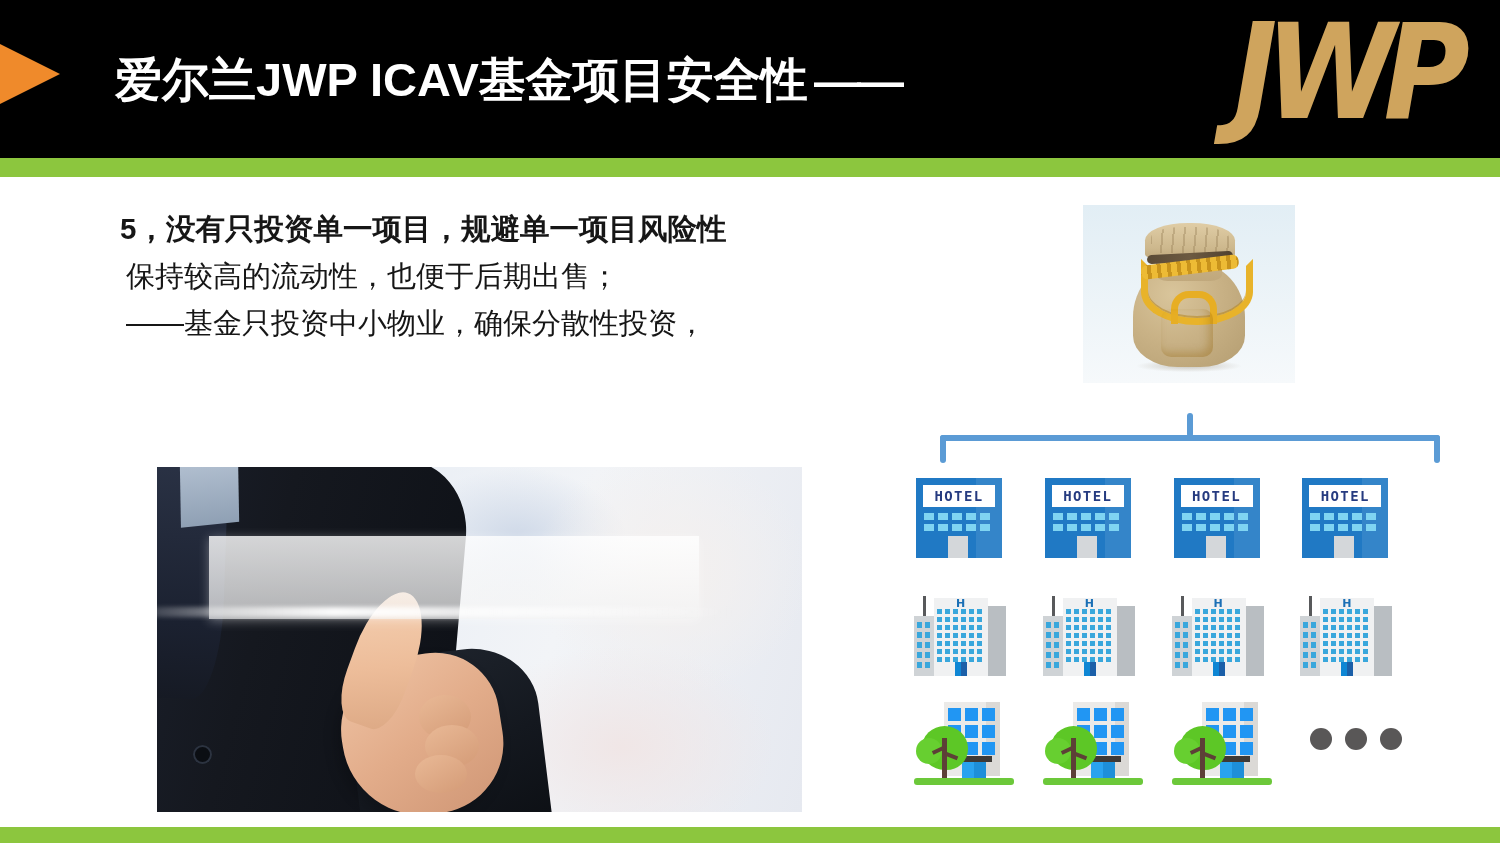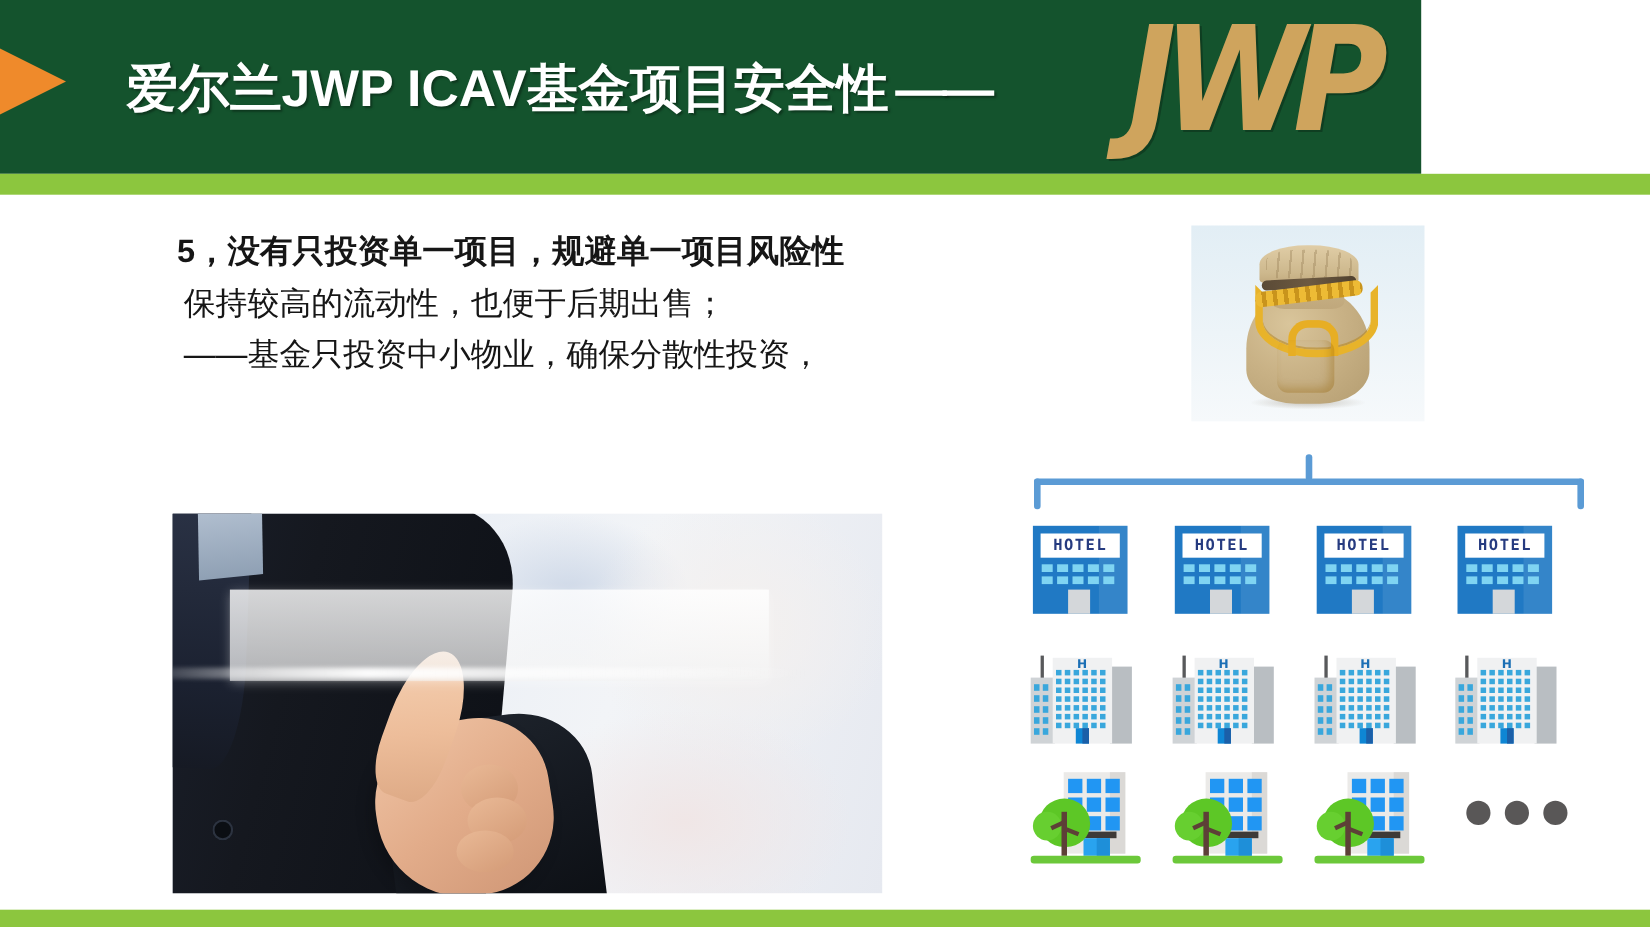--- a/index.html
+++ b/index.html
@@ -8,22 +8,22 @@
     width:1500px;height:843px;
     background:#ffffff;
     font-family:"Liberation Sans","DejaVu Sans",sans-serif;
     overflow:hidden;
     position:relative;
   }
   .slide{position:relative;width:1500px;height:843px;background:#fff;overflow:hidden;}
 
   
   .header{
-    position:absolute;left:0;top:0;width:1292px;height:158px;
-    background:#14532d;
+    position:absolute;left:0;top:0;width:1500px;height:158px;
+    background:#000000;
     overflow:hidden;
   }
   .header-arrow{
     position:absolute;left:-60px;top:14px;
     width:0;height:0;
     border-top:60px solid transparent;
     border-bottom:60px solid transparent;
     border-left:120px solid #ef8a2b;
   }
   .header-title{
@@ -59,21 +59,20 @@
 
   
   .body-text{
     position:absolute;left:120px;top:205px;width:760px;
     color:#161616;
   }
   .para{
     font-size:29px;
     line-height:1.62;
     white-space:nowrap;
-    margin-left:41px;
   }
   .para.bold{font-weight:bold;font-size:29.5px;}
   .para.indent{padding-left:6px;}
 
   
   .photo{
     position:absolute;left:157px;top:467px;width:645px;height:345px;
     overflow:hidden;
     background:linear-gradient(105deg,#d9e3ef 0%,#e9eef5 30%,#f2f4f7 60%,#e6e9f0 100%);
   }
@@ -233,21 +232,21 @@
   .bracket-l,.bracket-r{
     position:absolute;top:0;width:6px;height:28px;background:#5b9bd5;border-radius:3px;
   }
   .bracket-l{left:0;}
   .bracket-r{right:0;}
   .bracket-stem{
     position:absolute;left:247px;top:-22px;width:6px;height:24px;background:#5b9bd5;border-radius:3px;
   }
 
   
-  .grid{position:absolute;left:935px;top:478px;width:515px;height:330px;}
+  .grid{position:absolute;left:912px;top:478px;width:515px;height:330px;}
   .grow{position:absolute;left:0;width:515px;display:flex;}
   .grow-1{top:0;height:90px;}
   .grow-2{top:112px;height:92px;}
   .grow-3{top:222px;height:92px;}
   .cell{width:128.75px;height:100%;position:relative;}
 
   
   .hotel{position:absolute;left:4px;top:0;width:86px;height:80px;background:#2079c4;}
   .hotel-shade{position:absolute;right:0;top:0;width:26px;height:80px;background:rgba(255,255,255,.09);}
   .hotel-sign{

